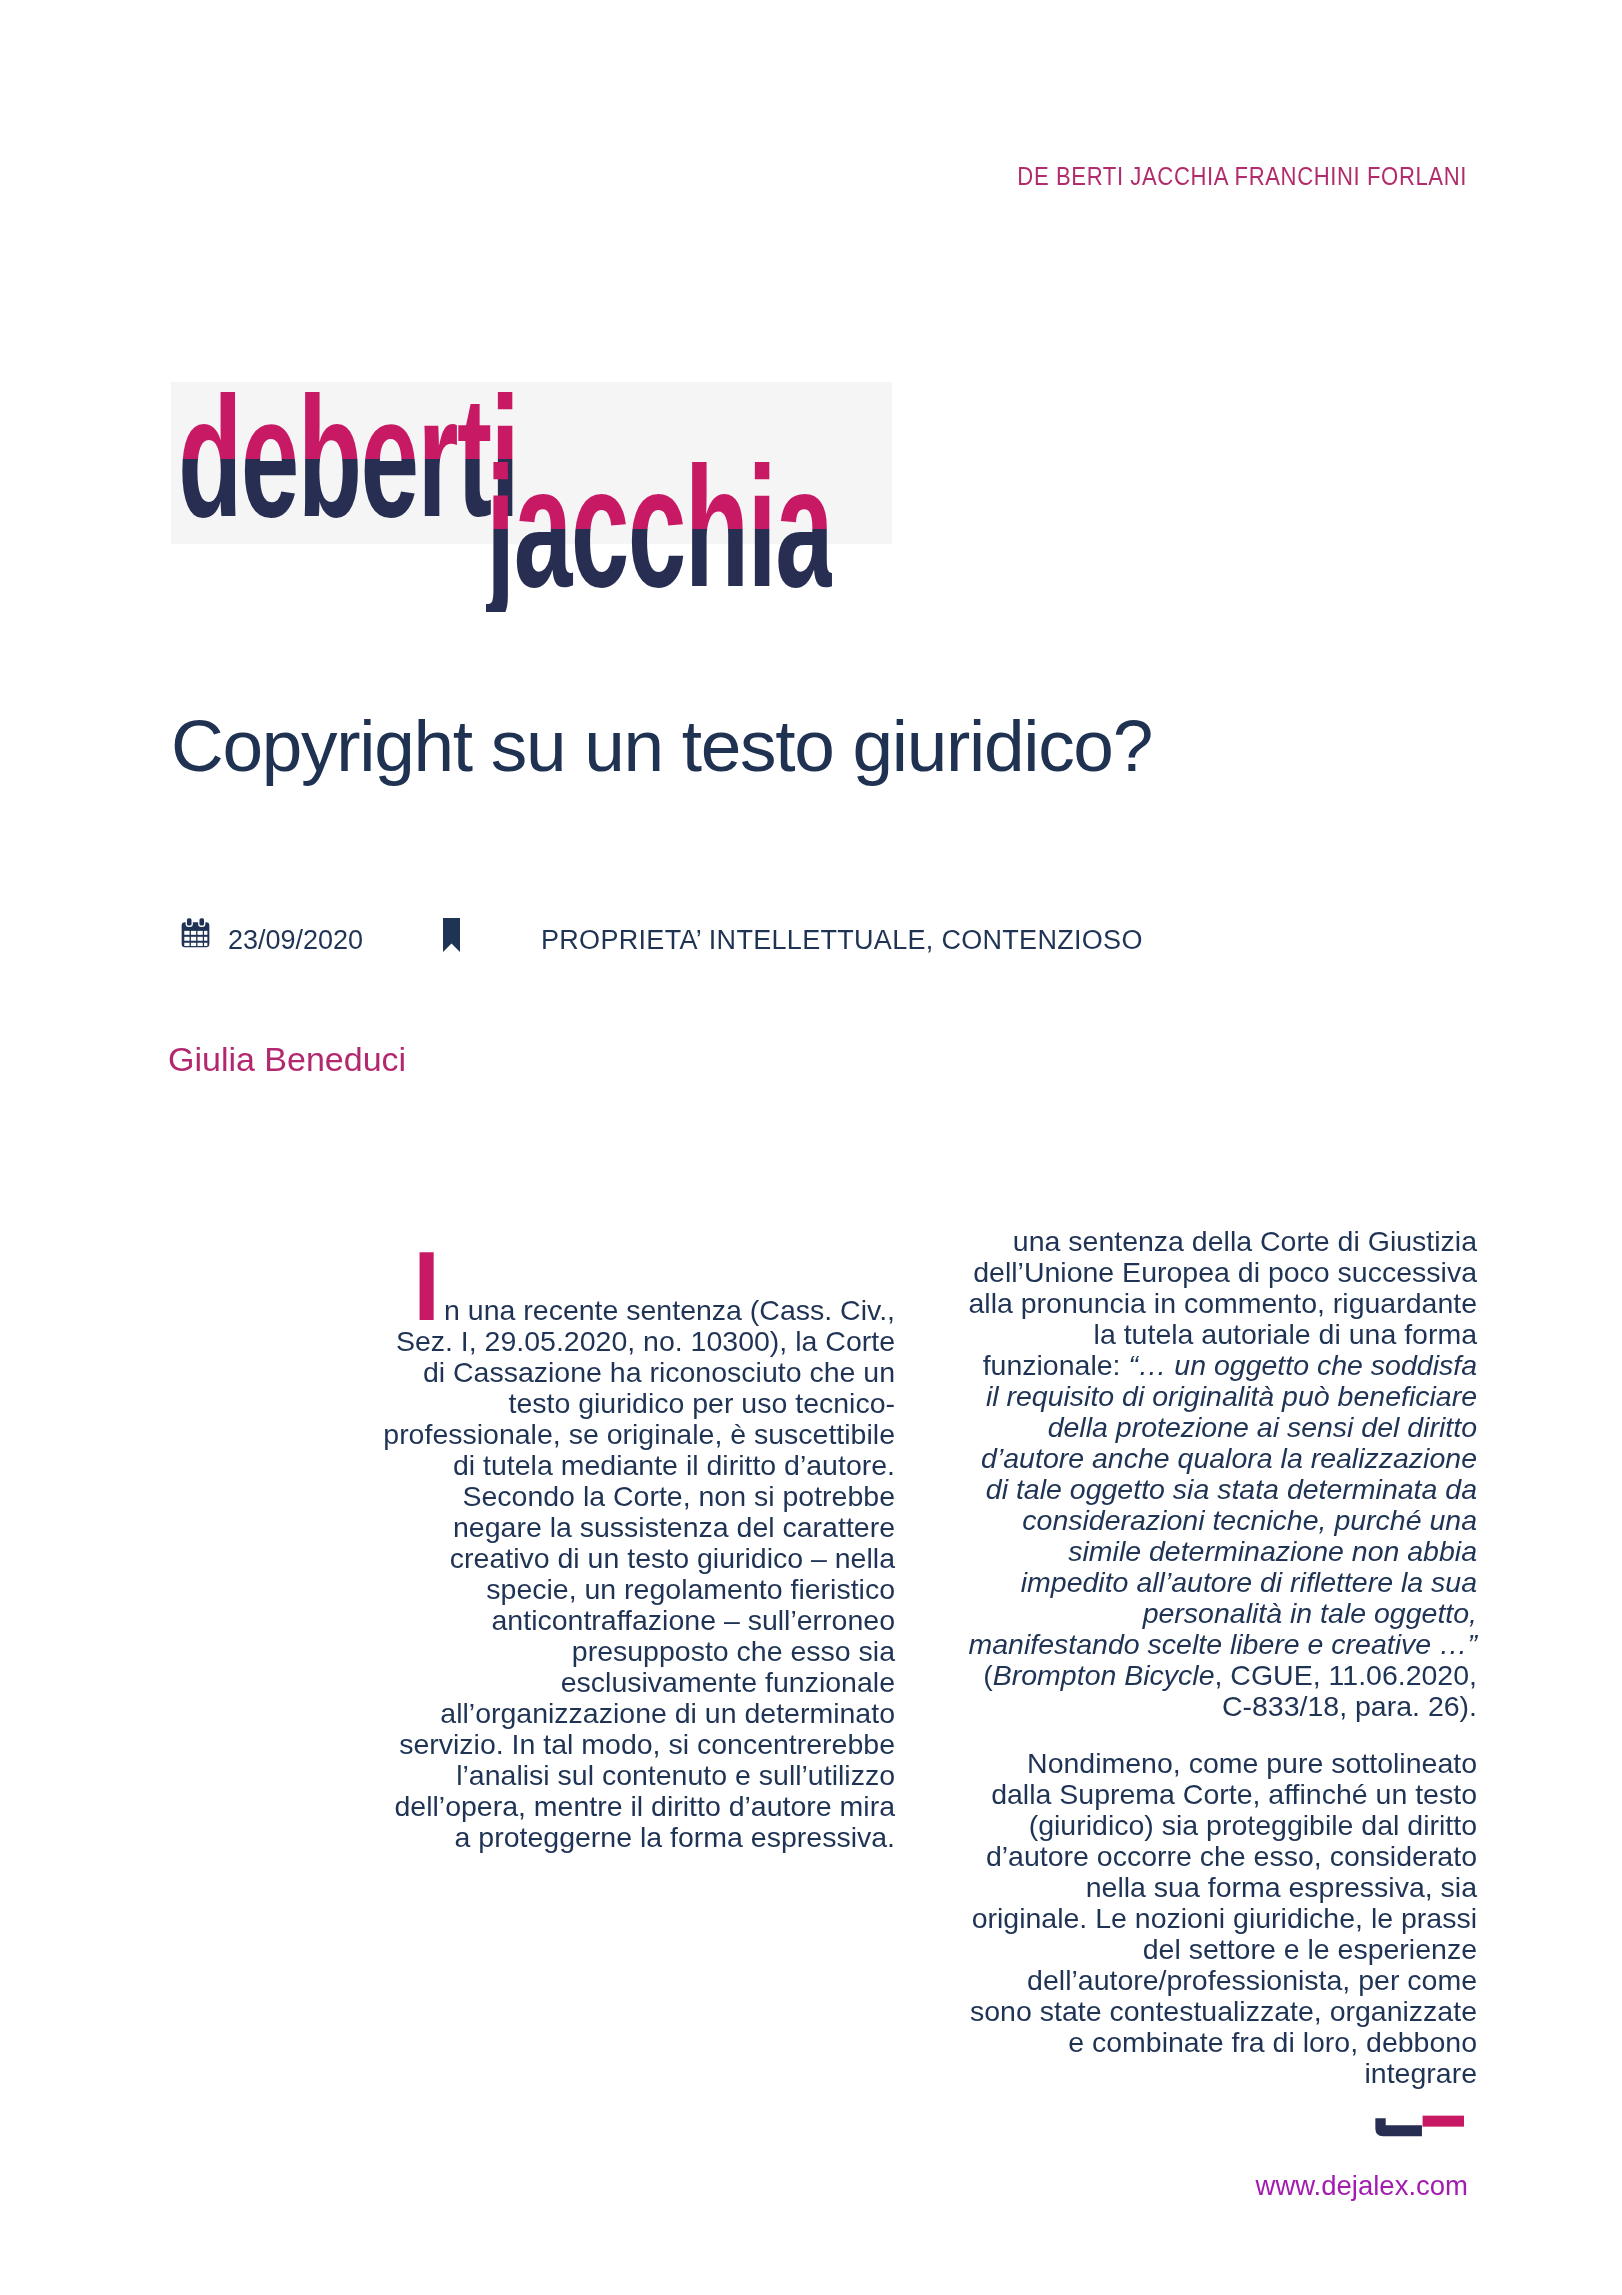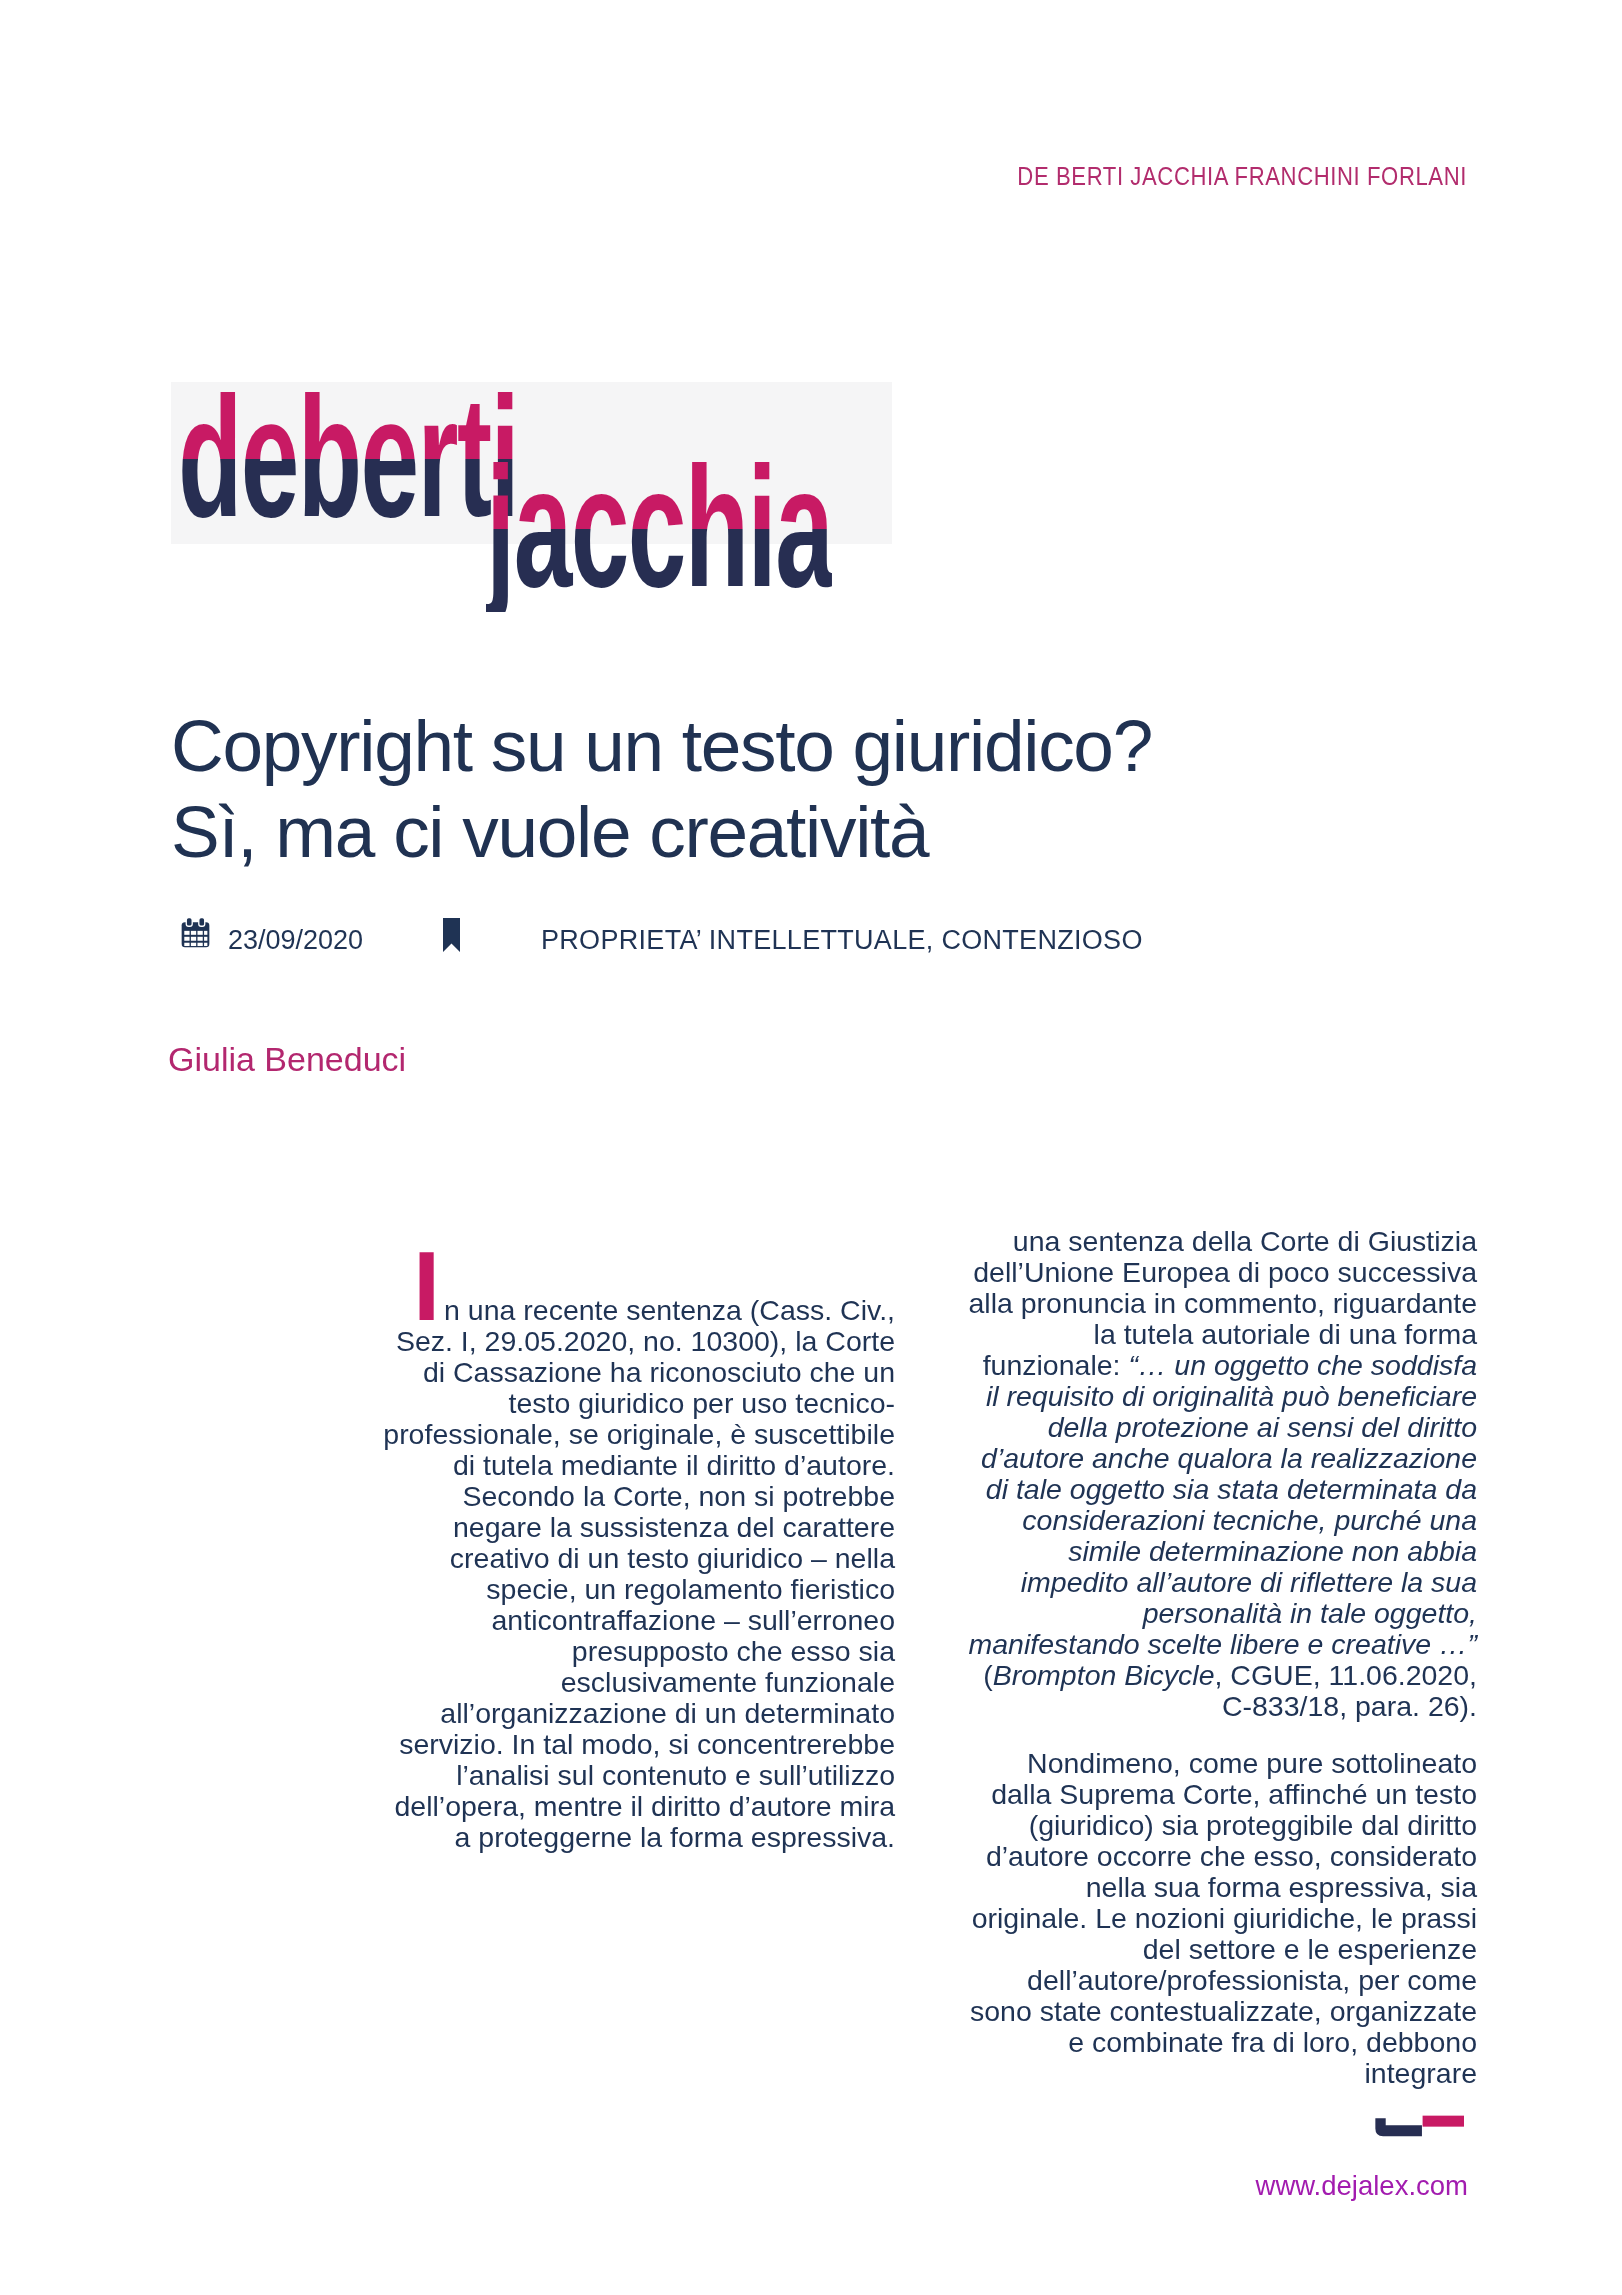--- a/index.html
+++ b/index.html
@@ -57,21 +57,20 @@
 <div>
 
   <div class="abs letterhead">DE BERTI JACCHIA FRANCHINI FORLANI</div>
 
   <div class="abs logo-bg"></div>
   <div class="abs logo-word logo-w1">deberti</div>
   <div class="abs logo-word logo-w2">jacchia</div>
 
   <div class="abs title">
     <div>Copyright su un testo giuridico?</div>
-    <div>Sì, ma ci vuole creatività</div>
   </div>
 
   <span class="abs cal-icon">
     <svg width="29" height="33" viewBox="0 0 44 50">
       <rect x="1" y="8" width="42" height="38" rx="5" fill="#1F3354"></rect>
       <rect x="8" y="1" width="9" height="13" rx="3.5" fill="#1F3354" stroke="#ffffff" stroke-width="2"></rect>
       <rect x="27" y="1" width="9" height="13" rx="3.5" fill="#1F3354" stroke="#ffffff" stroke-width="2"></rect>
       <g fill="#ffffff">
         <rect x="5" y="21" width="8" height="6"></rect>
           <rect x="15" y="21" width="8" height="6"></rect>

